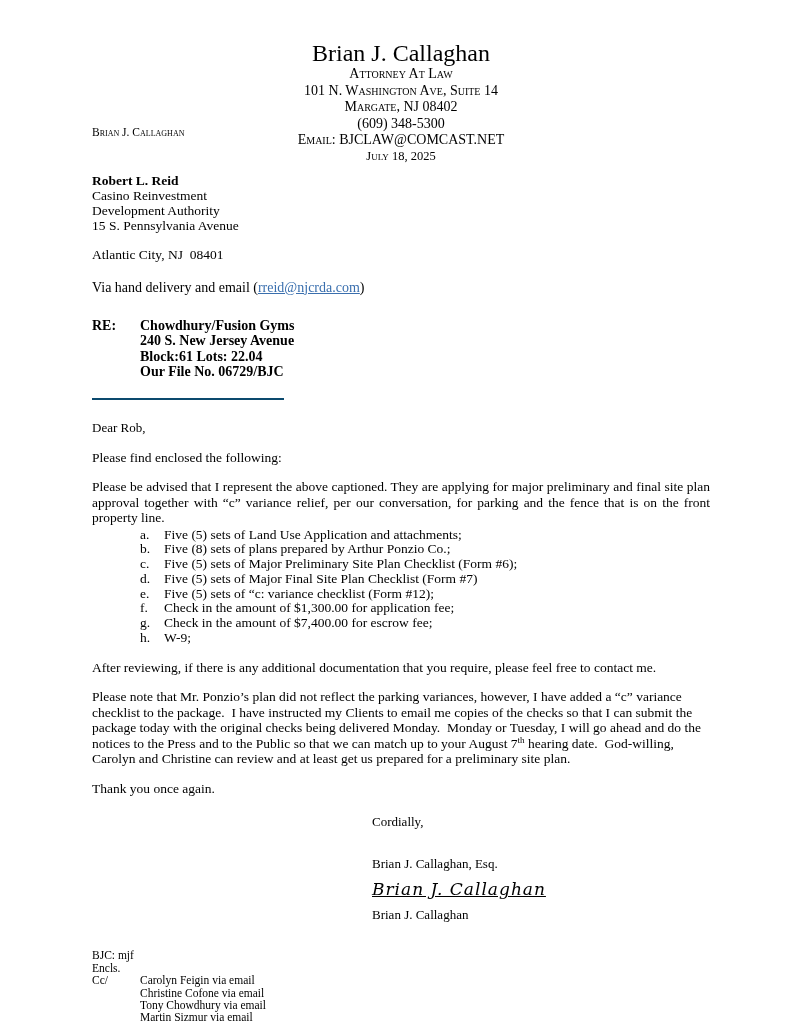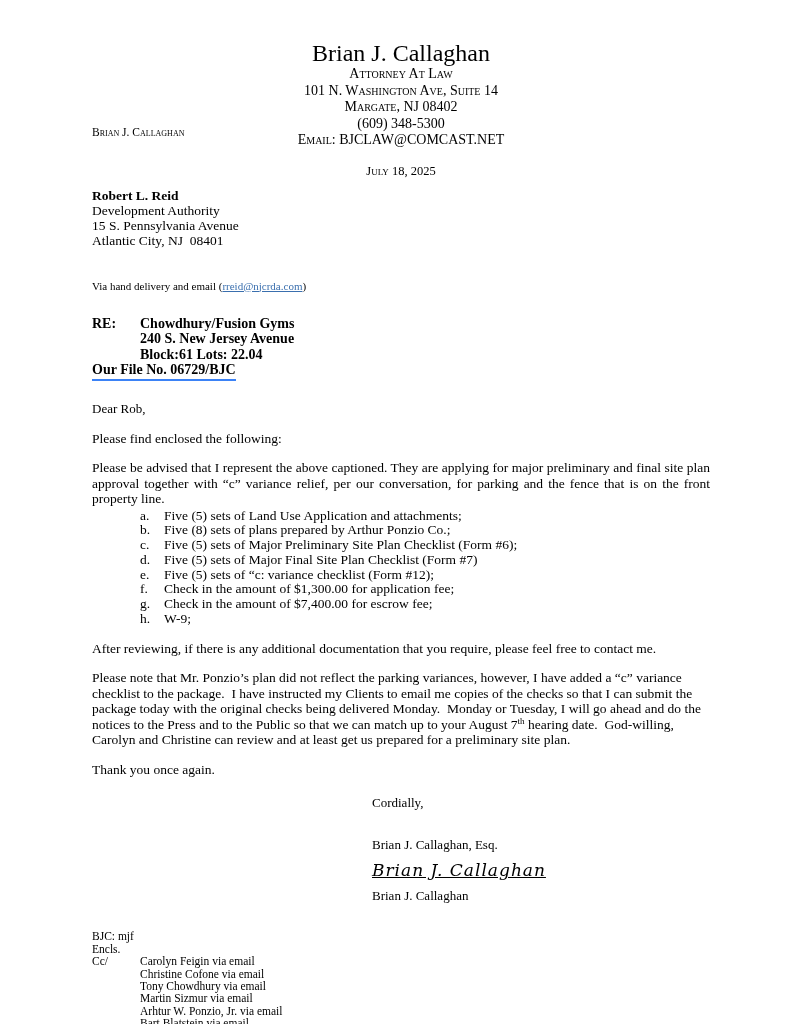--- a/index.html
+++ b/index.html
@@ -8,44 +8,44 @@
     position:relative;
     width:791px; height:1024px;
     background:#ffffff;
     color:#000;
     font-family:"Liberation Serif", serif;
     padding:40px 81px 10px 92px;
     overflow:hidden;
   }
   .sc { font-variant:small-caps; }
   .bold { font-weight:bold; }
-  .pre { white-space:pre-wrap; }
+  .pre { white-space:pre-wrap;margin-top:14px; }
 
   
   .letterhead { text-align:center; }
   .lh-name { font-size:24px; line-height:26px; font-weight:400; }
   .lh-sub  { font-size:14px; line-height:16.5px; }
   .lh-side {
     position:absolute; left:92px; top:126px;
     font-size:11.5px; font-variant:small-caps;
   }
 
-  .date-line { text-align:center; margin-top:15px; font-size:12.5px; font-variant:small-caps; }
+  .date-line { text-align:center; font-size:12.5px; font-variant:small-caps; }
 
   
   .recipient { margin-top:9px; font-size:13.5px; line-height:15px; }
 
-  .delivery { margin-top:30px; font-size:11px; line-height:16px; }
+  .delivery { margin-top:18px; font-size:14px; line-height:16px; }
   .email-link { color:#3a6fae; text-decoration:underline; cursor:pointer; }
 
   
   .re-block { margin-top:22px; font-size:14px; line-height:15.5px; font-weight:bold; }
   .re-row { display:flex; }
   .re-label-col { width:48px; flex:none; }
-  .re-underline { display:inline-flex; border-bottom:2px solid #3b82f6; padding-bottom:1px;flex-direction:column; }
+  .re-underline { display:inline-flex; border-bottom:2px solid #0c4a6e; padding-bottom:18px; }
   .re-tab { width:48px; flex:none; }
 
   .salutation { margin-top:20px; font-size:13px; }
 
   .para { margin-top:14px; font-size:13.5px; line-height:15.5px; }
   .justify { text-align:justify; }
   sup { font-size:9px; vertical-align:super; line-height:0; }
 
   
   .enclosures { margin-top:2px; }
@@ -84,20 +84,21 @@
     <div class="lh-sub sc">Margate, NJ 08402</div>
     <div class="lh-sub">(609) 348-5300</div>
     <div class="lh-sub sc">Email: BJCLAW@COMCAST.NET</div>
   </div>
   <div class="lh-side">Brian J. Callaghan</div>
 
   <div class="date-line">July 18, 2025</div>
 
   <div class="recipient">
     <div class="bold">Robert L. Reid</div>
+    <div>Casino Reinvestment</div>
     <div>Development Authority</div>
     <div>15 S. Pennsylvania Avenue</div>
     <div class="pre">Atlantic City, NJ  08401</div>
   </div>
 
   <div class="delivery"><span>Via hand delivery and email (</span><a class="email-link">rreid@njcrda.com</a><span>)</span></div>
 
   <div class="re-block">
     <div class="re-row">
       <span class="re-label-col">RE:</span>

